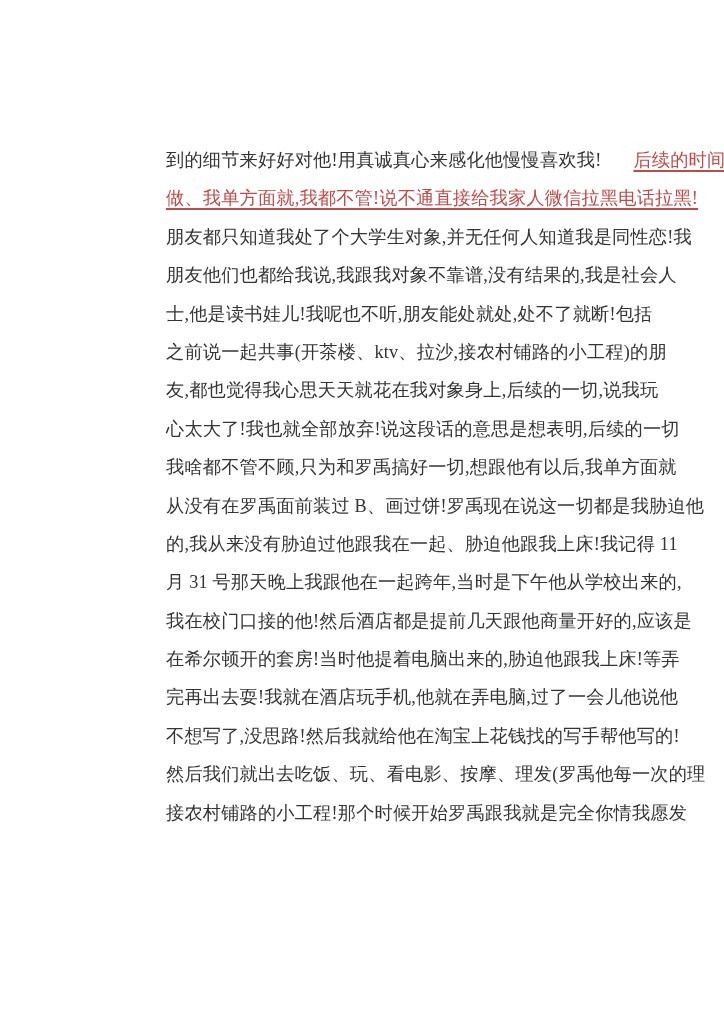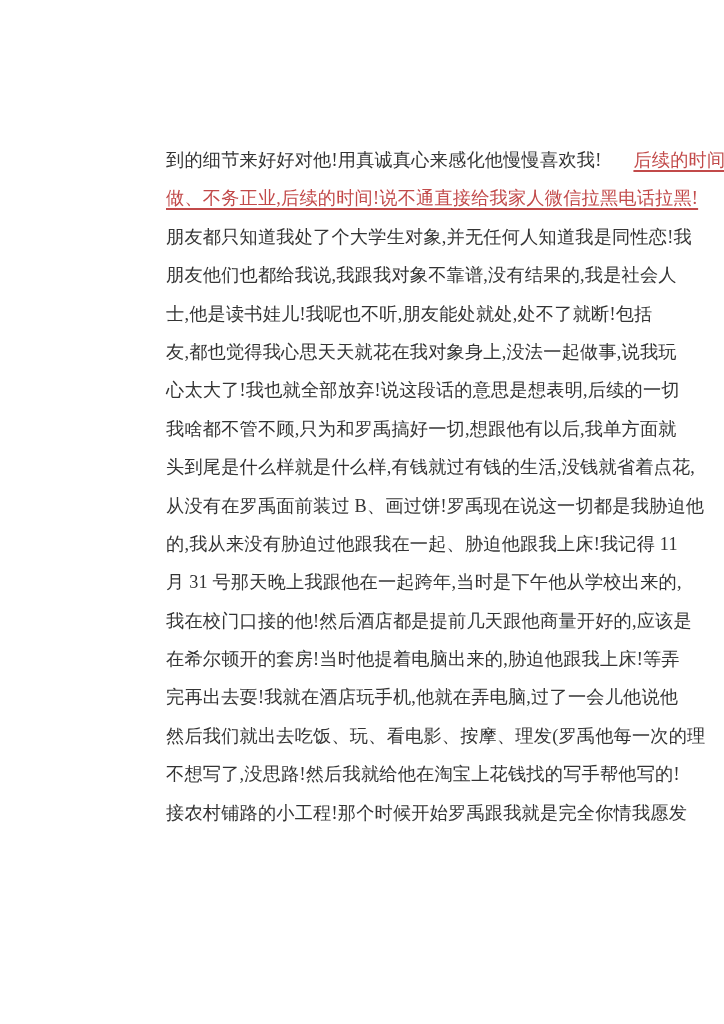--- a/index.html
+++ b/index.html
@@ -43,31 +43,31 @@
     text-decoration-thickness:1.5px;
     text-underline-offset:4px;
   }
 </style>
 </head>
 <body>
 
 <div class="page">
   <div class="text-block" id="text-block">
       <div class="text-line"><span class="seg-normal">到的细节来好好对他!用真诚真心来感化他慢慢喜欢我!</span><span class="seg-red-underline">后续的时间</span></div>
-      <div class="text-line"><span class="seg-red-underline">做、不务正业,后续的时间!说不通直接给我家人微信拉黑电话拉黑!</span></div>
+      <div class="text-line"><span class="seg-red-underline">做、我单方面就,我都不管!说不通直接给我家人微信拉黑电话拉黑!</span></div>
       <div class="text-line"><span class="seg-normal">朋友都只知道我处了个大学生对象,并无任何人知道我是同性恋!我</span></div>
       <div class="text-line"><span class="seg-normal">朋友他们也都给我说,我跟我对象不靠谱,没有结果的,我是社会人</span></div>
       <div class="text-line"><span class="seg-normal">士,他是读书娃儿!我呢也不听,朋友能处就处,处不了就断!包括</span></div>
-      <div class="text-line"><span class="seg-normal">友,都也觉得我心思天天就花在我对象身上,没法一起做事,说我玩</span></div>
+      <div class="text-line"><span class="seg-normal">之前说一起共事(开茶楼、ktv、拉沙,接农村铺路的小工程)的朋</span></div>
+      <div class="text-line"><span class="seg-normal">友,都也觉得我心思天天就花在我对象身上,后续的一切,说我玩</span></div>
       <div class="text-line"><span class="seg-normal">心太大了!我也就全部放弃!说这段话的意思是想表明,后续的一切</span></div>
       <div class="text-line"><span class="seg-normal">我啥都不管不顾,只为和罗禹搞好一切,想跟他有以后,我单方面就</span></div>
-      <div class="text-line"><span class="seg-normal">头到尾是什么样就是什么样,有钱就过有钱的生活,没钱就省着点花,</span></div>
       <div class="text-line"><span class="seg-normal">从没有在罗禹面前装过 B、画过饼!罗禹现在说这一切都是我胁迫他</span></div>
       <div class="text-line"><span class="seg-normal">的,我从来没有胁迫过他跟我在一起、胁迫他跟我上床!我记得 11</span></div>
       <div class="text-line"><span class="seg-normal">月 31 号那天晚上我跟他在一起跨年,当时是下午他从学校出来的,</span></div>
       <div class="text-line"><span class="seg-normal">我在校门口接的他!然后酒店都是提前几天跟他商量开好的,应该是</span></div>
       <div class="text-line"><span class="seg-normal">在希尔顿开的套房!当时他提着电脑出来的,胁迫他跟我上床!等弄</span></div>
       <div class="text-line"><span class="seg-normal">完再出去耍!我就在酒店玩手机,他就在弄电脑,过了一会儿他说他</span></div>
+      <div class="text-line"><span class="seg-normal">不想写了,没思路!然后我就给他在淘宝上花钱找的写手帮他写的!</span></div>
       <div class="text-line"><span class="seg-normal">然后我们就出去吃饭、玩、看电影、按摩、理发(罗禹他每一次的理</span></div>
-      <div class="text-line"><span class="seg-normal">不想写了,没思路!然后我就给他在淘宝上花钱找的写手帮他写的!</span></div>
       <div class="text-line"><span class="seg-normal">接农村铺路的小工程!那个时候开始罗禹跟我就是完全你情我愿发</span></div>
     </div>
 </div>
 
 </body></html>

